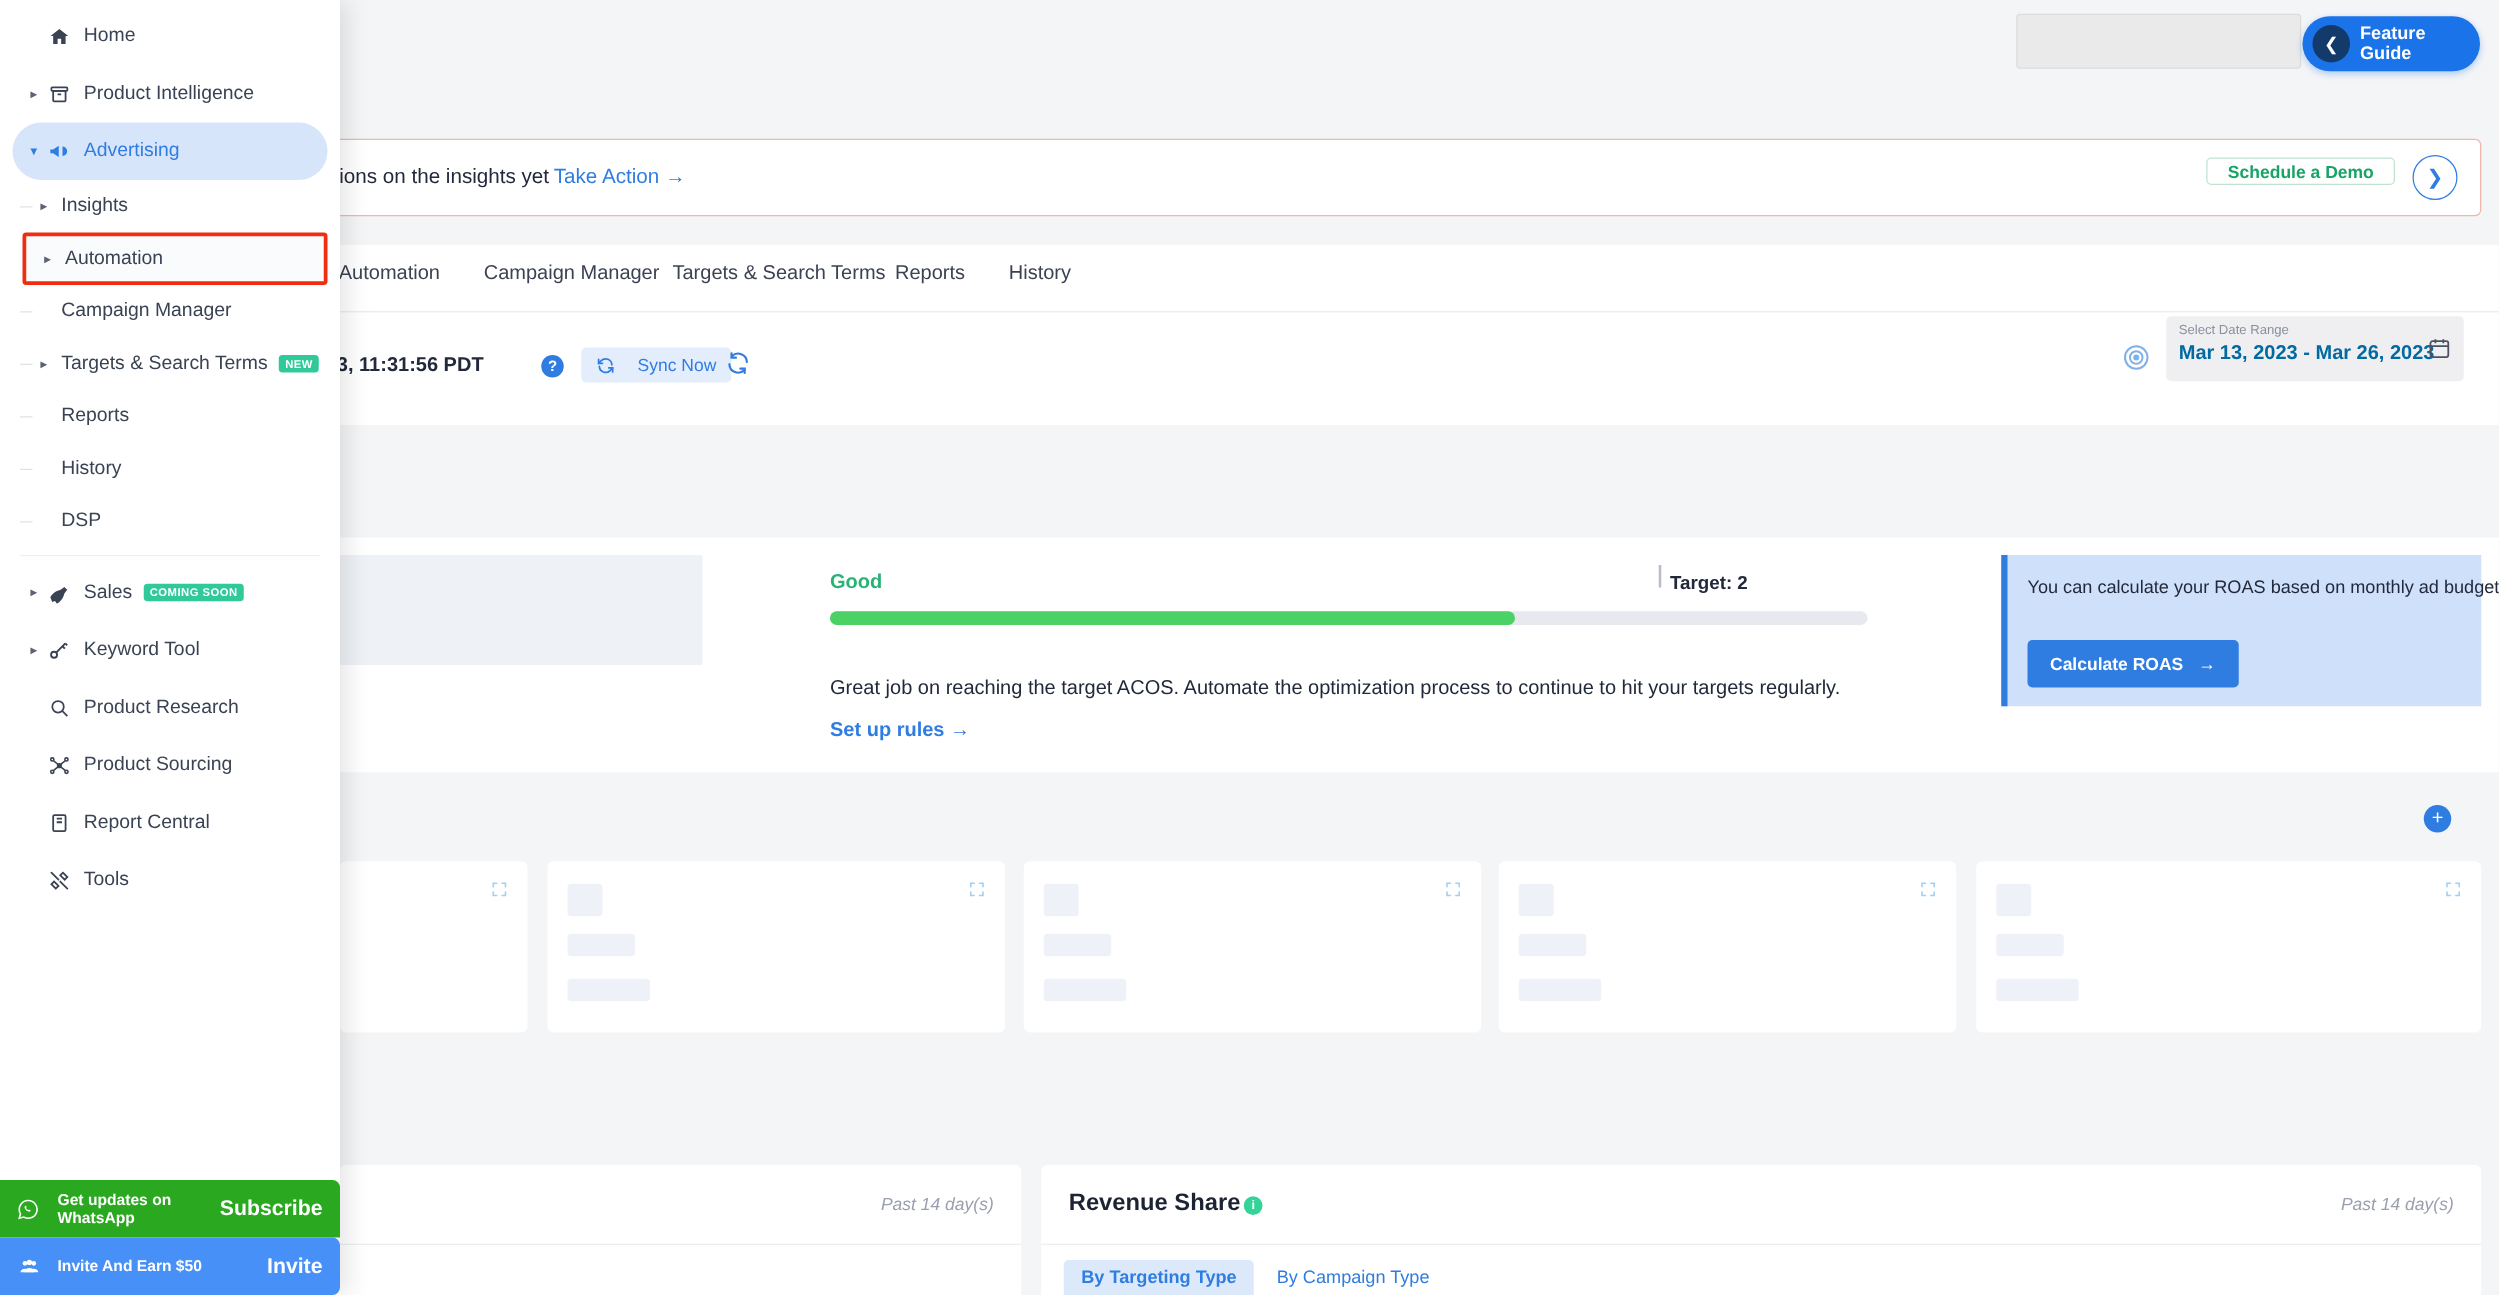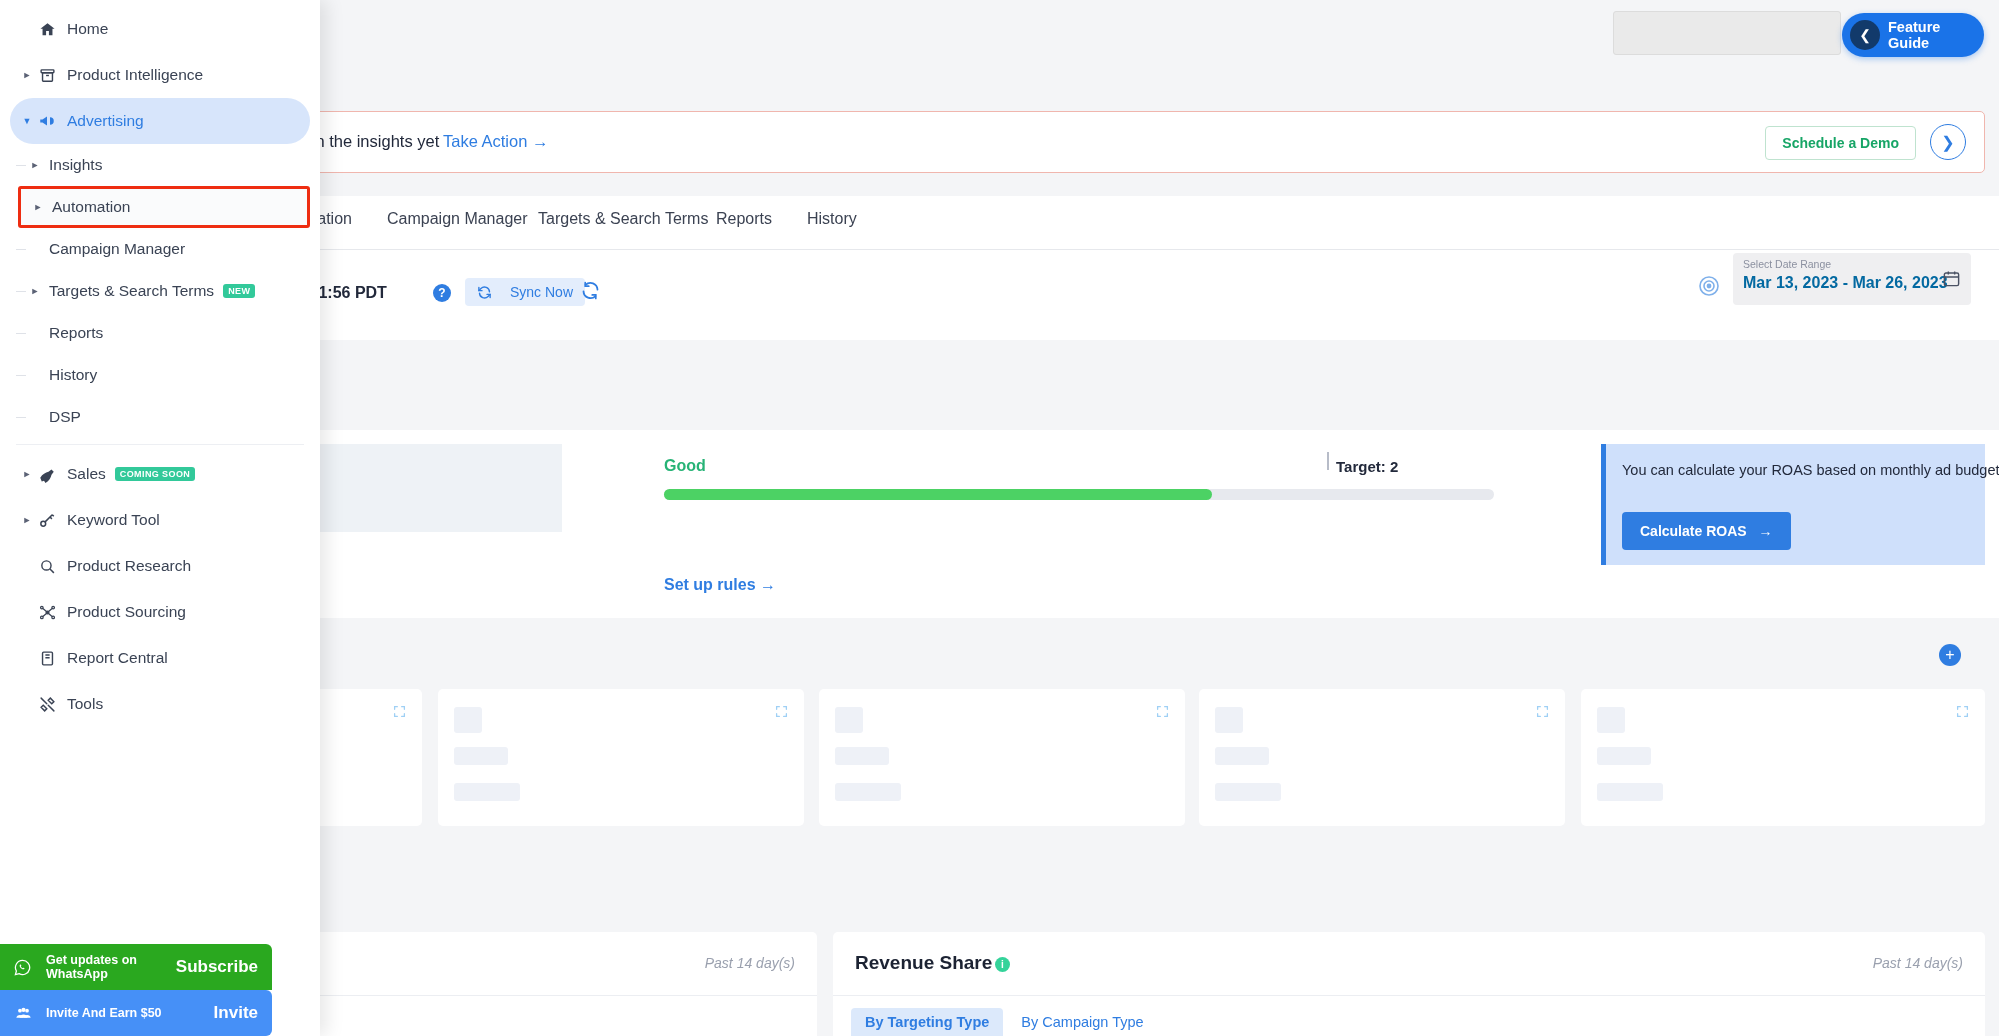--- a/index.html
+++ b/index.html
@@ -59,21 +59,21 @@
   .alert-text {
     position: absolute; left: 6px; top: 20px;
     font-size: 16.5px; color: #22293b; white-space: nowrap;
   }
   .alert-link {
     position: absolute; left: 262px; top: 20px;
     font-size: 16.5px; color: #2f7de1; cursor: pointer; white-space: nowrap;
   }
   .demo-btn {
     position: absolute; right: 68px; top: 14px;
-    height: 34px; padding: 0 16px;
+    height: 22px; padding: 0 16px;
     border: 1px solid #bfe3cf; border-radius: 4px; background: #fff;
     color: #17a566; font-size: 14px; font-weight: 700;
     display: flex; align-items: center; cursor: pointer;
   }
   .alert-chevron {
     position: absolute; right: 18px; top: 12px;
     width: 36px; height: 36px; border-radius: 50%;
     border: 1.6px solid #2f7de1; color: #2f7de1;
     display: flex; align-items: center; justify-content: center;
     font-size: 16px; cursor: pointer;
@@ -250,21 +250,21 @@
   }
   .seg { position: absolute; top: 76px; display: flex; gap: 4px; }
   .seg-item {
     padding: 6px 14px; font-size: 14.5px; color: #2f7de1;
     border-radius: 4px 4px 0 0; cursor: pointer;
   }
   .seg-item.active { background: #dce9fb; font-weight: 600; }
 
   
   .sidebar {
-    position: absolute; left: 0; top: 0; width: 320px; height: 1036px;
+    position: absolute; left: 0; top: 0; width: 272px; height: 1036px;
     background: #fff; z-index: 40;
     box-shadow: 6px 0 18px rgba(0,0,0,.10);
   }
   .nav-item {
     position: relative; display: flex; align-items: center;
     height: 46px; margin: 0 10px; border-radius: 23px;
     padding-left: 10px; cursor: pointer;
   }
   .nav-item.active { background: #d7e5fb; }
   .caret {
@@ -388,20 +388,21 @@
       <div class="acos-tile-label">AS)</div>
     </div>
     <div class="acos-sub"><span>l): 228%</span></div>
 
     <div class="good-label">Good</div>
     <div class="target-tick"></div>
     <div class="target-label">Target: 2</div>
     <div class="bar-track">
       <div class="bar-fill" id="barFill" style="width: 66%; background: rgb(76, 210, 100);"></div>
     </div>
+    <div class="acos-desc">Great job on reaching the target ACOS. Automate the optimization process to continue to hit your targets regularly.</div>
     <div class="rules-link">
       <span>Set up rules</span>
       <span>→</span>
     </div>
 
     <div class="roas-box">
       <div class="roas-text">You can calculate your ROAS based on monthly ad budget.</div>
       <div class="roas-btn">
         <span>Calculate ROAS</span>
         <span>→</span>

